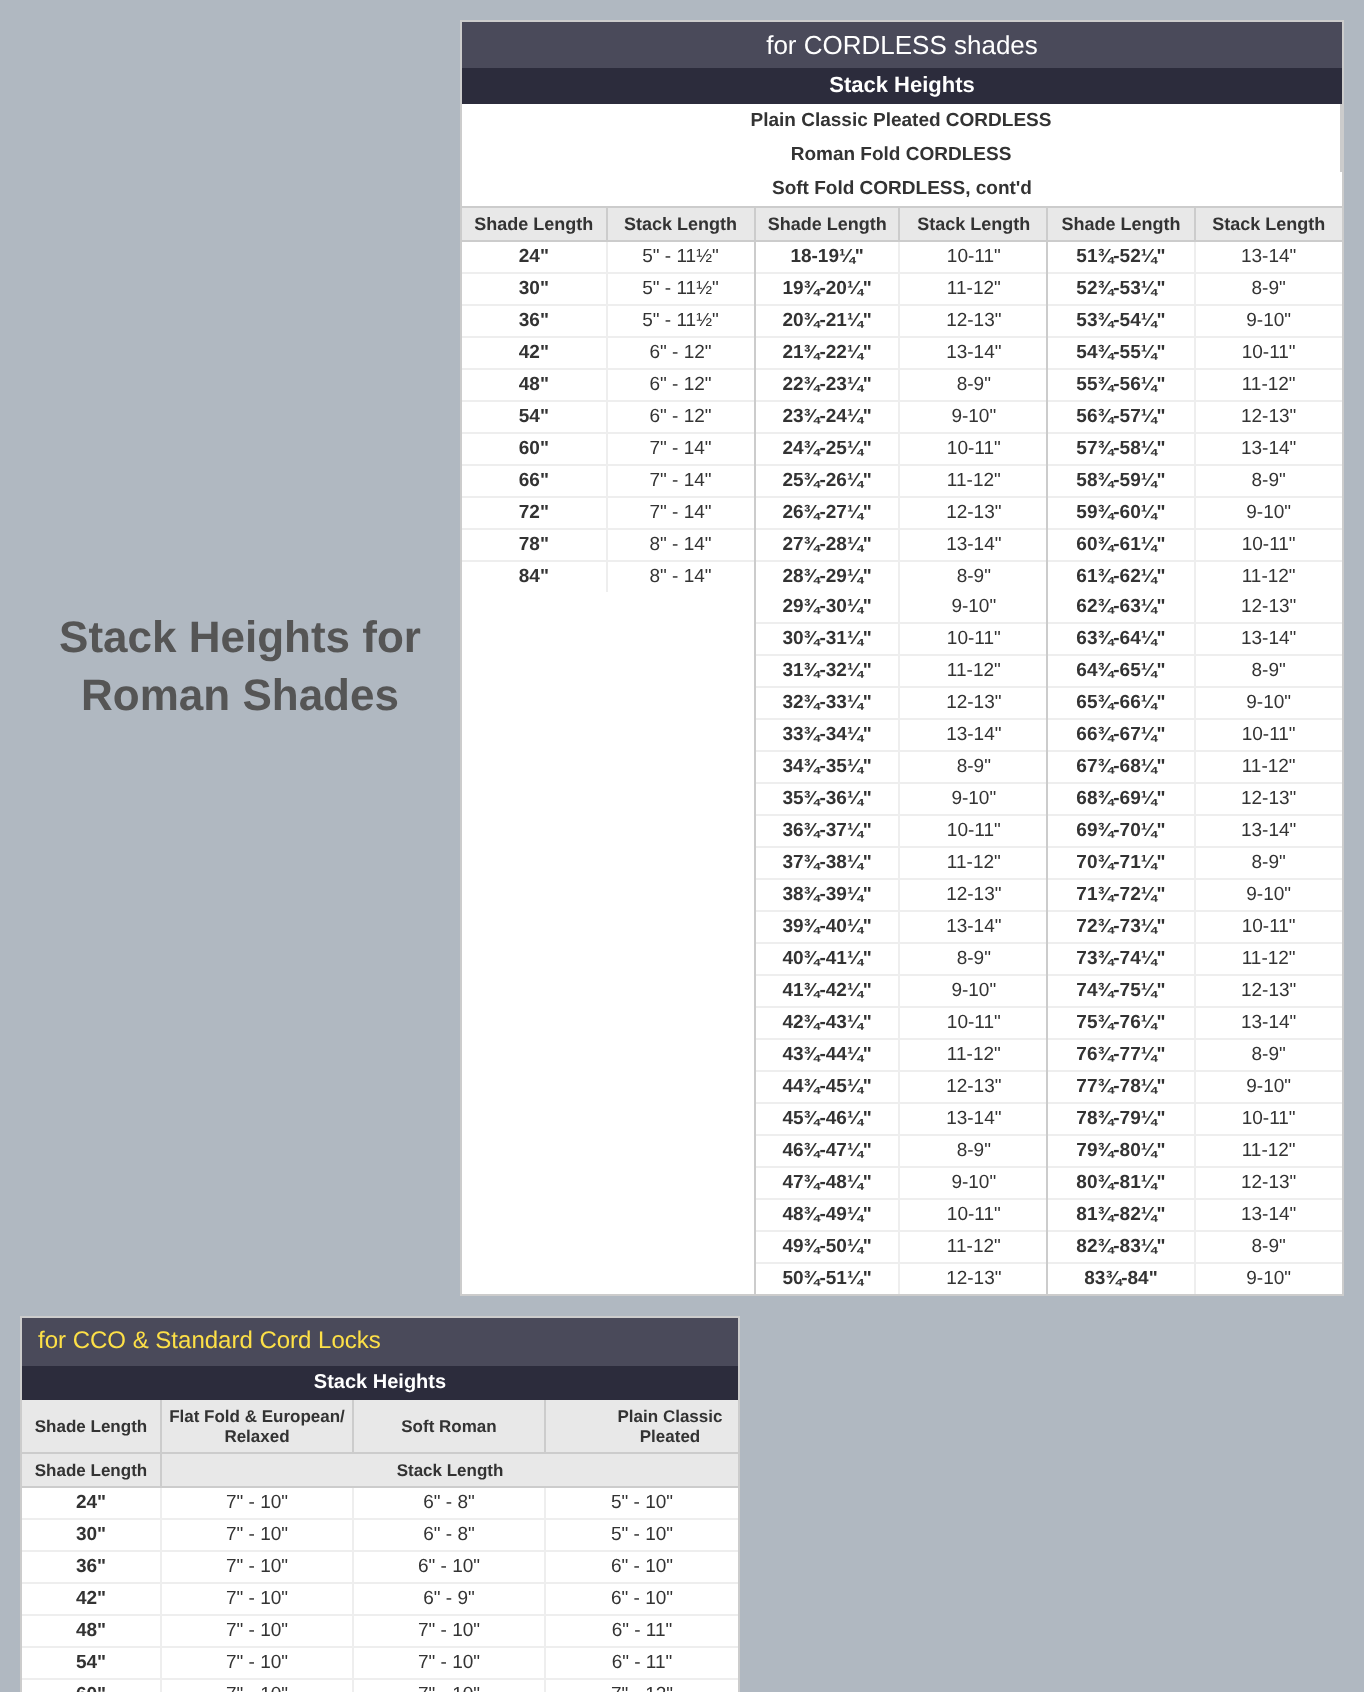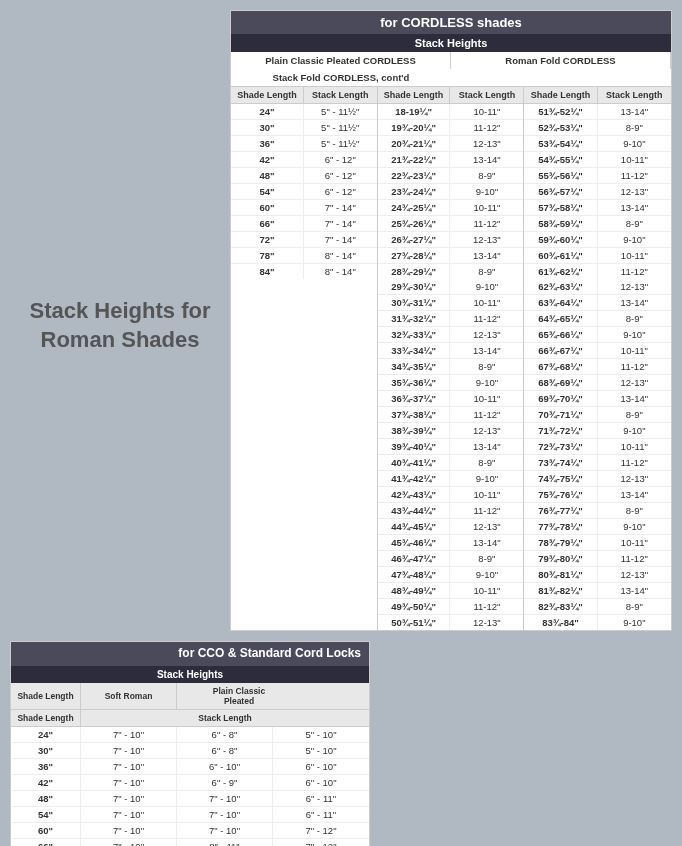--- a/index.html
+++ b/index.html
@@ -47,33 +47,33 @@
     .cordless-container {
       background: white;
       border: 1px solid #ccc;
     }
     .cordless-header {
       background: #4a4a5a;
       color: white;
       text-align: center;
       padding: 4px 8px;
       font-size: 13px;
-      font-weight: bold;
+      font-weight: normal;
     }
     .stack-heights-header {
       background: #2c2c3c;
       color: white;
       text-align: center;
       padding: 3px;
       font-size: 11px;
       font-weight: bold;
     }
     .cordless-cols-header {
       display: grid;
-      grid-template-columns: 1fr 1fr;
+      grid-template-columns: 1fr;
       border-bottom: 1px solid #ccc;
     }
     .col-header-cell {
       text-align: center;
       padding: 3px 2px;
       font-size: 9.5px;
       font-weight: bold;
       border-right: 1px solid #ccc;
       color: #333;
     }
@@ -125,25 +125,25 @@
     }
     
     .cco-container {
       background: white;
       border: 1px solid #ccc;
       width: 360px;
       flex-shrink: 0;
     }
     .cco-header {
       background: #4a4a5a;
-      color: #ffffff;
-      text-align: right;
+      color: #fde047;
+      text-align: left;
       padding: 4px 8px;
       font-size: 12px;
-      font-weight: bold;
+      font-weight: normal;
       line-height: 1.3;
     }
     .cco-stack-header {
       background: #2c2c3c;
       color: white;
       text-align: center;
       padding: 3px;
       font-size: 10px;
       font-weight: bold;
     }
@@ -209,21 +209,21 @@
     <div class="left-title">
       <div class="left-title-text">Stack Heights for Roman Shades</div>
     </div>
     <div class="right-section">
       <div class="cordless-container">
         <div class="cordless-header">for CORDLESS shades</div>
         <div class="stack-heights-header">Stack Heights</div>
         <div class="cordless-cols-header">
           <div class="col-header-cell">Plain Classic Pleated CORDLESS</div>
           <div class="col-header-cell">Roman Fold CORDLESS</div>
-          <div class="col-header-cell">Stack Fold CORDLESS, cont'd</div>
+          <div class="col-header-cell">Soft Fold CORDLESS, cont'd</div>
         </div>
         <div class="cordless-body">
 
           <div class="cordless-col">
             <div class="sub-header-row">
               <div class="sub-header-cell">Shade Length</div>
               <div class="sub-header-cell">Stack Length</div>
             </div>
             <div id="plain-classic-rows">
                 <div class="data-row">
@@ -562,20 +562,21 @@
       </div>
     </div>
   </div>
 
   <div class="bottom-section">
     <div class="cco-container">
       <div class="cco-header">for CCO &amp; Standard Cord Locks</div>
       <div class="cco-stack-header">Stack Heights</div>
       <div class="cco-col-headers">
         <div class="cco-col-header">Shade Length</div>
+        <div class="cco-col-header">Flat Fold &amp; European/ Relaxed</div>
         <div class="cco-col-header">Soft Roman</div>
         <div class="cco-col-header">Plain Classic Pleated</div>
       </div>
       <div class="cco-sub-header">
         <div class="cco-sub-cell">Shade Length</div>
         <div class="cco-sub-cell merged">Stack Length</div>
       </div>
       <div id="cco-data-rows">
           <div class="cco-data-row">
             <div class="cco-data-cell bold">24"</div>

